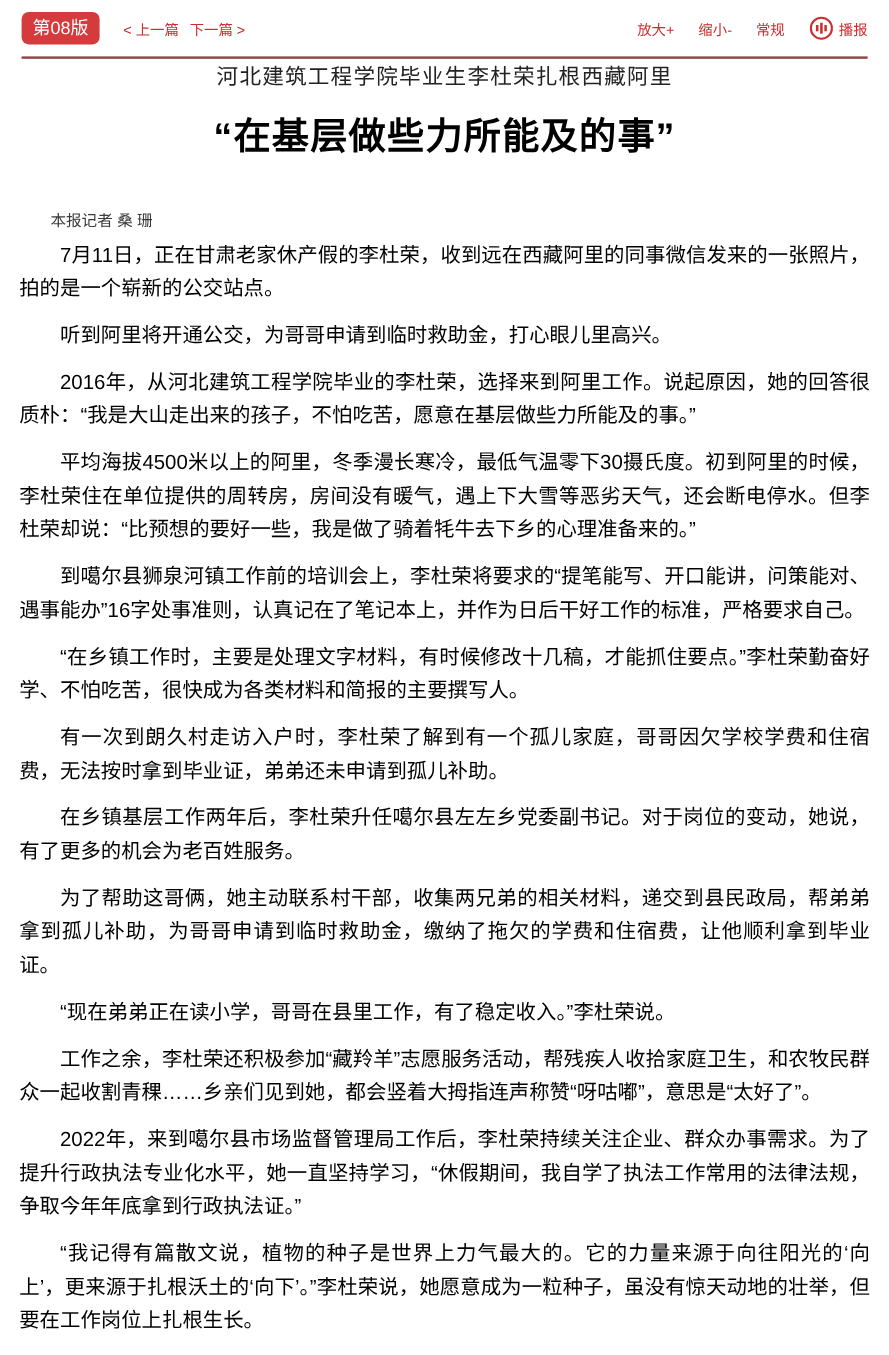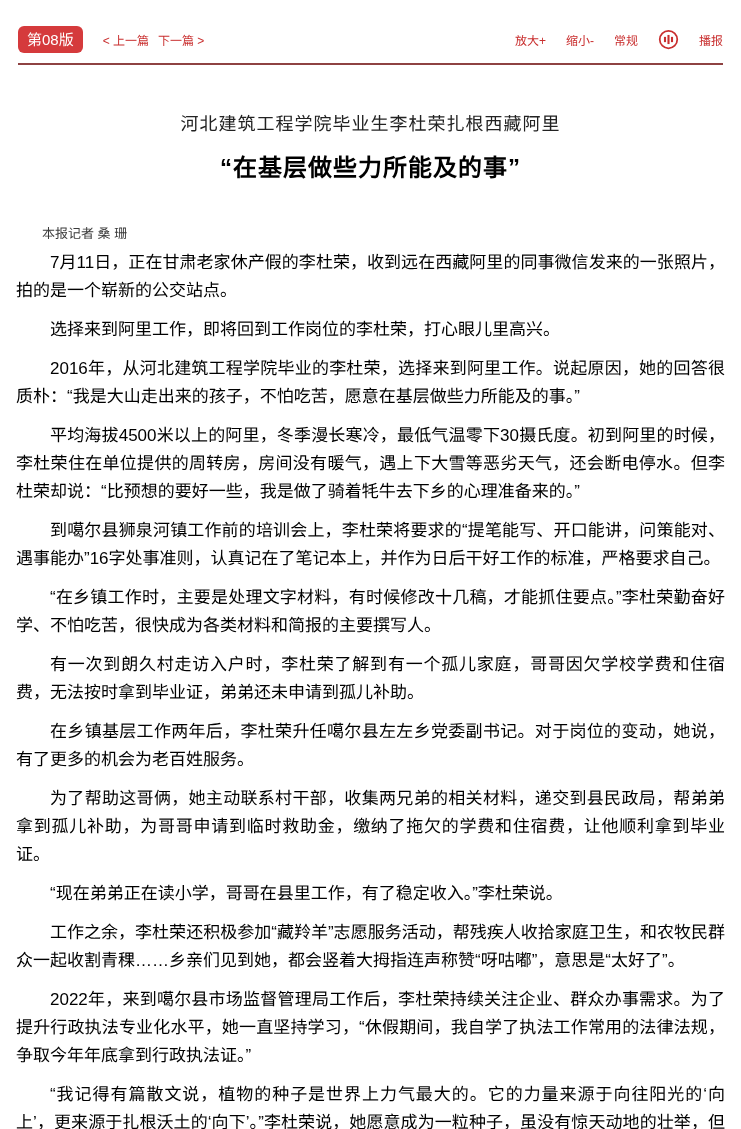--- a/index.html
+++ b/index.html
@@ -11,21 +11,21 @@
     font-family: "Liberation Sans", "DejaVu Sans", sans-serif;
     -webkit-font-smoothing: antialiased;
   }
   .page { width: 741px; min-height: 1129px; background: #fff; }
 
   
   .toolbar {
     display: flex;
     align-items: center;
     justify-content: space-between;
-    padding: 26px 18px 10px 18px;
+    padding: 10px 18px 10px 18px;
   }
   .toolbar-left, .toolbar-right, .nav-links {
     display: flex;
     align-items: center;
   }
   .badge {
     background: #d53a3c;
     color: #ffffff;
     font-size: 15px;
     line-height: 1;
@@ -40,46 +40,45 @@
     font-size: 12px;
     text-decoration: none;
     cursor: pointer;
     white-space: nowrap;
   }
   .nav-links .link + .link { margin-left: 9px; }
   .toolbar-right .tool-link + .tool-link { margin-left: 20px; }
   .broadcast {
     display: inline-flex;
     align-items: center;
-    gap: 20px;
+    gap: 4px;
   }
   .speaker-icon {
     display: inline-flex;
     align-items: center;
     color: #c92f2f;
   }
   .divider {
     border-bottom: 2px solid #8e4242;
     margin: 0 18px;
   }
 
   
   .article { padding: 0 16px; color: #3a3a3a; }
   .kicker {
-    margin-top: 44px;
     text-align: center;
     font-size: 18px;
     font-weight: 500;
     color: #222222;
     letter-spacing: 1px;
   }
   .title {
     margin-top: 13px;
     text-align: center;
-    font-size: 24px;
+    font-size: 31px;
     font-weight: 700;
     color: #000000;
     letter-spacing: 1px;
   }
   .byline {
     margin-top: 40px;
     text-indent: 2em;
     font-size: 13px;
     color: #3a3a3a;
   }
@@ -125,21 +124,21 @@
   </header>
 
   <div class="divider"></div>
 
   <main class="article">
     <h3 class="kicker">河北建筑工程学院毕业生李杜荣扎根西藏阿里</h3>
     <h1 class="title">“在基层做些力所能及的事”</h1>
     <p class="byline">本报记者 桑 珊</p>
     <div class="body">
         <p class="para">7月11日，正在甘肃老家休产假的李杜荣，收到远在西藏阿里的同事微信发来的一张照片，拍的是一个崭新的公交站点。</p>
-        <p class="para">选择来到阿里工作，即将回到工作岗位的李杜荣，打心眼儿里高兴。</p>
+        <p class="para">听到阿里将开通公交，为哥哥申请到临时救助金，打心眼儿里高兴。</p>
         <p class="para">2016年，从河北建筑工程学院毕业的李杜荣，选择来到阿里工作。说起原因，她的回答很质朴：“我是大山走出来的孩子，不怕吃苦，愿意在基层做些力所能及的事。”</p>
         <p class="para">平均海拔4500米以上的阿里，冬季漫长寒冷，最低气温零下30摄氏度。初到阿里的时候，李杜荣住在单位提供的周转房，房间没有暖气，遇上下大雪等恶劣天气，还会断电停水。但李杜荣却说：“比预想的要好一些，我是做了骑着牦牛去下乡的心理准备来的。”</p>
         <p class="para">到噶尔县狮泉河镇工作前的培训会上，李杜荣将要求的“提笔能写、开口能讲，问策能对、遇事能办”16字处事准则，认真记在了笔记本上，并作为日后干好工作的标准，严格要求自己。</p>
         <p class="para">“在乡镇工作时，主要是处理文字材料，有时候修改十几稿，才能抓住要点。”李杜荣勤奋好学、不怕吃苦，很快成为各类材料和简报的主要撰写人。</p>
         <p class="para">有一次到朗久村走访入户时，李杜荣了解到有一个孤儿家庭，哥哥因欠学校学费和住宿费，无法按时拿到毕业证，弟弟还未申请到孤儿补助。</p>
         <p class="para">在乡镇基层工作两年后，李杜荣升任噶尔县左左乡党委副书记。对于岗位的变动，她说，有了更多的机会为老百姓服务。</p>
         <p class="para">为了帮助这哥俩，她主动联系村干部，收集两兄弟的相关材料，递交到县民政局，帮弟弟拿到孤儿补助，为哥哥申请到临时救助金，缴纳了拖欠的学费和住宿费，让他顺利拿到毕业证。</p>
         <p class="para">“现在弟弟正在读小学，哥哥在县里工作，有了稳定收入。”李杜荣说。</p>
         <p class="para">工作之余，李杜荣还积极参加“藏羚羊”志愿服务活动，帮残疾人收拾家庭卫生，和农牧民群众一起收割青稞……乡亲们见到她，都会竖着大拇指连声称赞“呀咕嘟”，意思是“太好了”。</p>
         <p class="para">2022年，来到噶尔县市场监督管理局工作后，李杜荣持续关注企业、群众办事需求。为了提升行政执法专业化水平，她一直坚持学习，“休假期间，我自学了执法工作常用的法律法规，争取今年年底拿到行政执法证。”</p>

